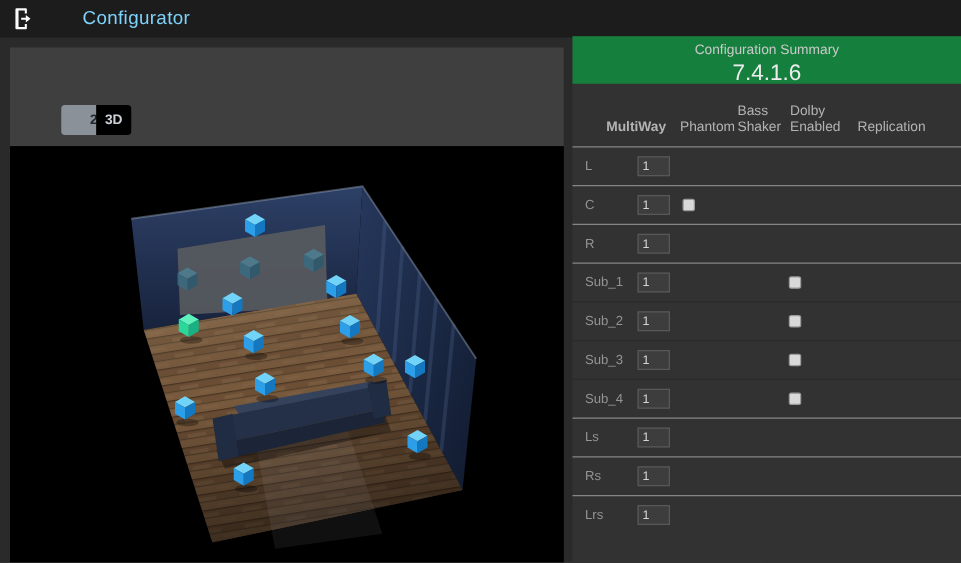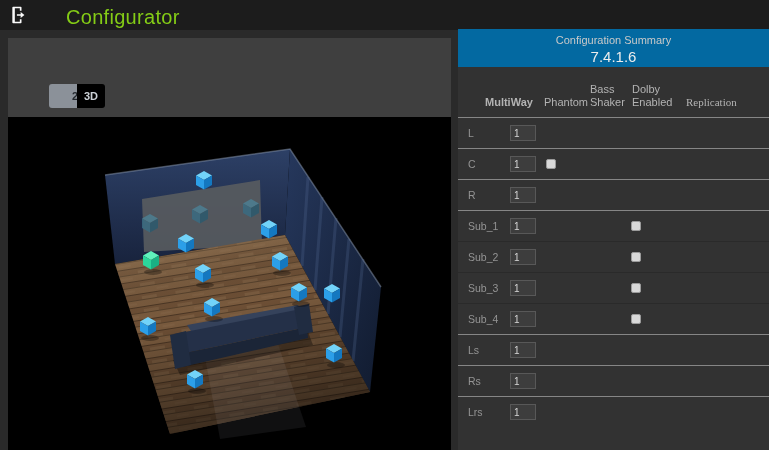--- a/index.html
+++ b/index.html
@@ -14,21 +14,21 @@
   .app-header {
     position: absolute; left: 0; top: 0; width: 769px; height: 30px;
     background: #1c1c1c;
   }
   .logout-btn {
     position: absolute; left: 9px; top: 5px; width: 20px; height: 20px;
     background: none; border: none; cursor: pointer; padding: 0;
   }
   .app-title {
     position: absolute; left: 66px; top: 6px;
-    color: #84cc16; font-size: 20px; letter-spacing: .3px;
+    color: #7dd3fc; font-size: 15px; letter-spacing: .3px;
   }
 
   
   .left-panel {
     position: absolute; left: 8px; top: 38px; width: 443px; height: 412px;
     background: #3f3f3f;
   }
   .view-toggle { position: absolute; left: 41px; top: 46px; display: flex; }
   .tbtn {
     width: 28px; height: 24px; border: none; cursor: pointer;
@@ -40,34 +40,34 @@
   .room-canvas {
     position: absolute; left: 0; top: 79px; width: 443px; height: 333px;
     background: #000;
   }
 
   
   .right-panel {
     position: absolute; left: 458px; top: 29px; width: 311px; height: 421px;
     background: #323232;
   }
-  .summary { height: 38px; background: #0369a1; text-align: center; }
+  .summary { height: 38px; background: #15803d; text-align: center; }
   .summary-title { padding-top: 5px; font-size: 11px; color: #c9c9c9; }
-  .summary-version { margin-top: 2px; font-size: 15px; color: #ededed; }
+  .summary-version { margin-top: 2px; font-size: 18px; color: #ededed; }
 
   .thead { position: relative; height: 50px; }
   .th {
     position: absolute; bottom: 7px; color: #b3b3b3; font-size: 11px;
     text-align: left; line-height: 1.25;
   }
   .th0 { left: 27px;  width: 60px; font-weight: bold; }
   .th1 { left: 86px;  width: 60px; }
   .th2 { left: 132px; width: 50px; }
   .th3 { left: 174px; width: 50px; }
-  .th4 { left: 228px; width: 76px; font-family: Liberation Serif, serif; }
+  .th4 { left: 228px; width: 76px; }
 
   .row { position: relative; height: 31px; border-top: 1px solid #868686; }
   .row.sep-dark { border-top-color: #2a2a2a; }
   .rlabel {
     position: absolute; left: 10px; top: 50%; transform: translateY(-50%);
     color: #949494; font-size: 10.5px;
   }
   .mw-input {
     position: absolute; left: 52px; top: 50%; transform: translateY(-50%);
     width: 26px; height: 16px;

